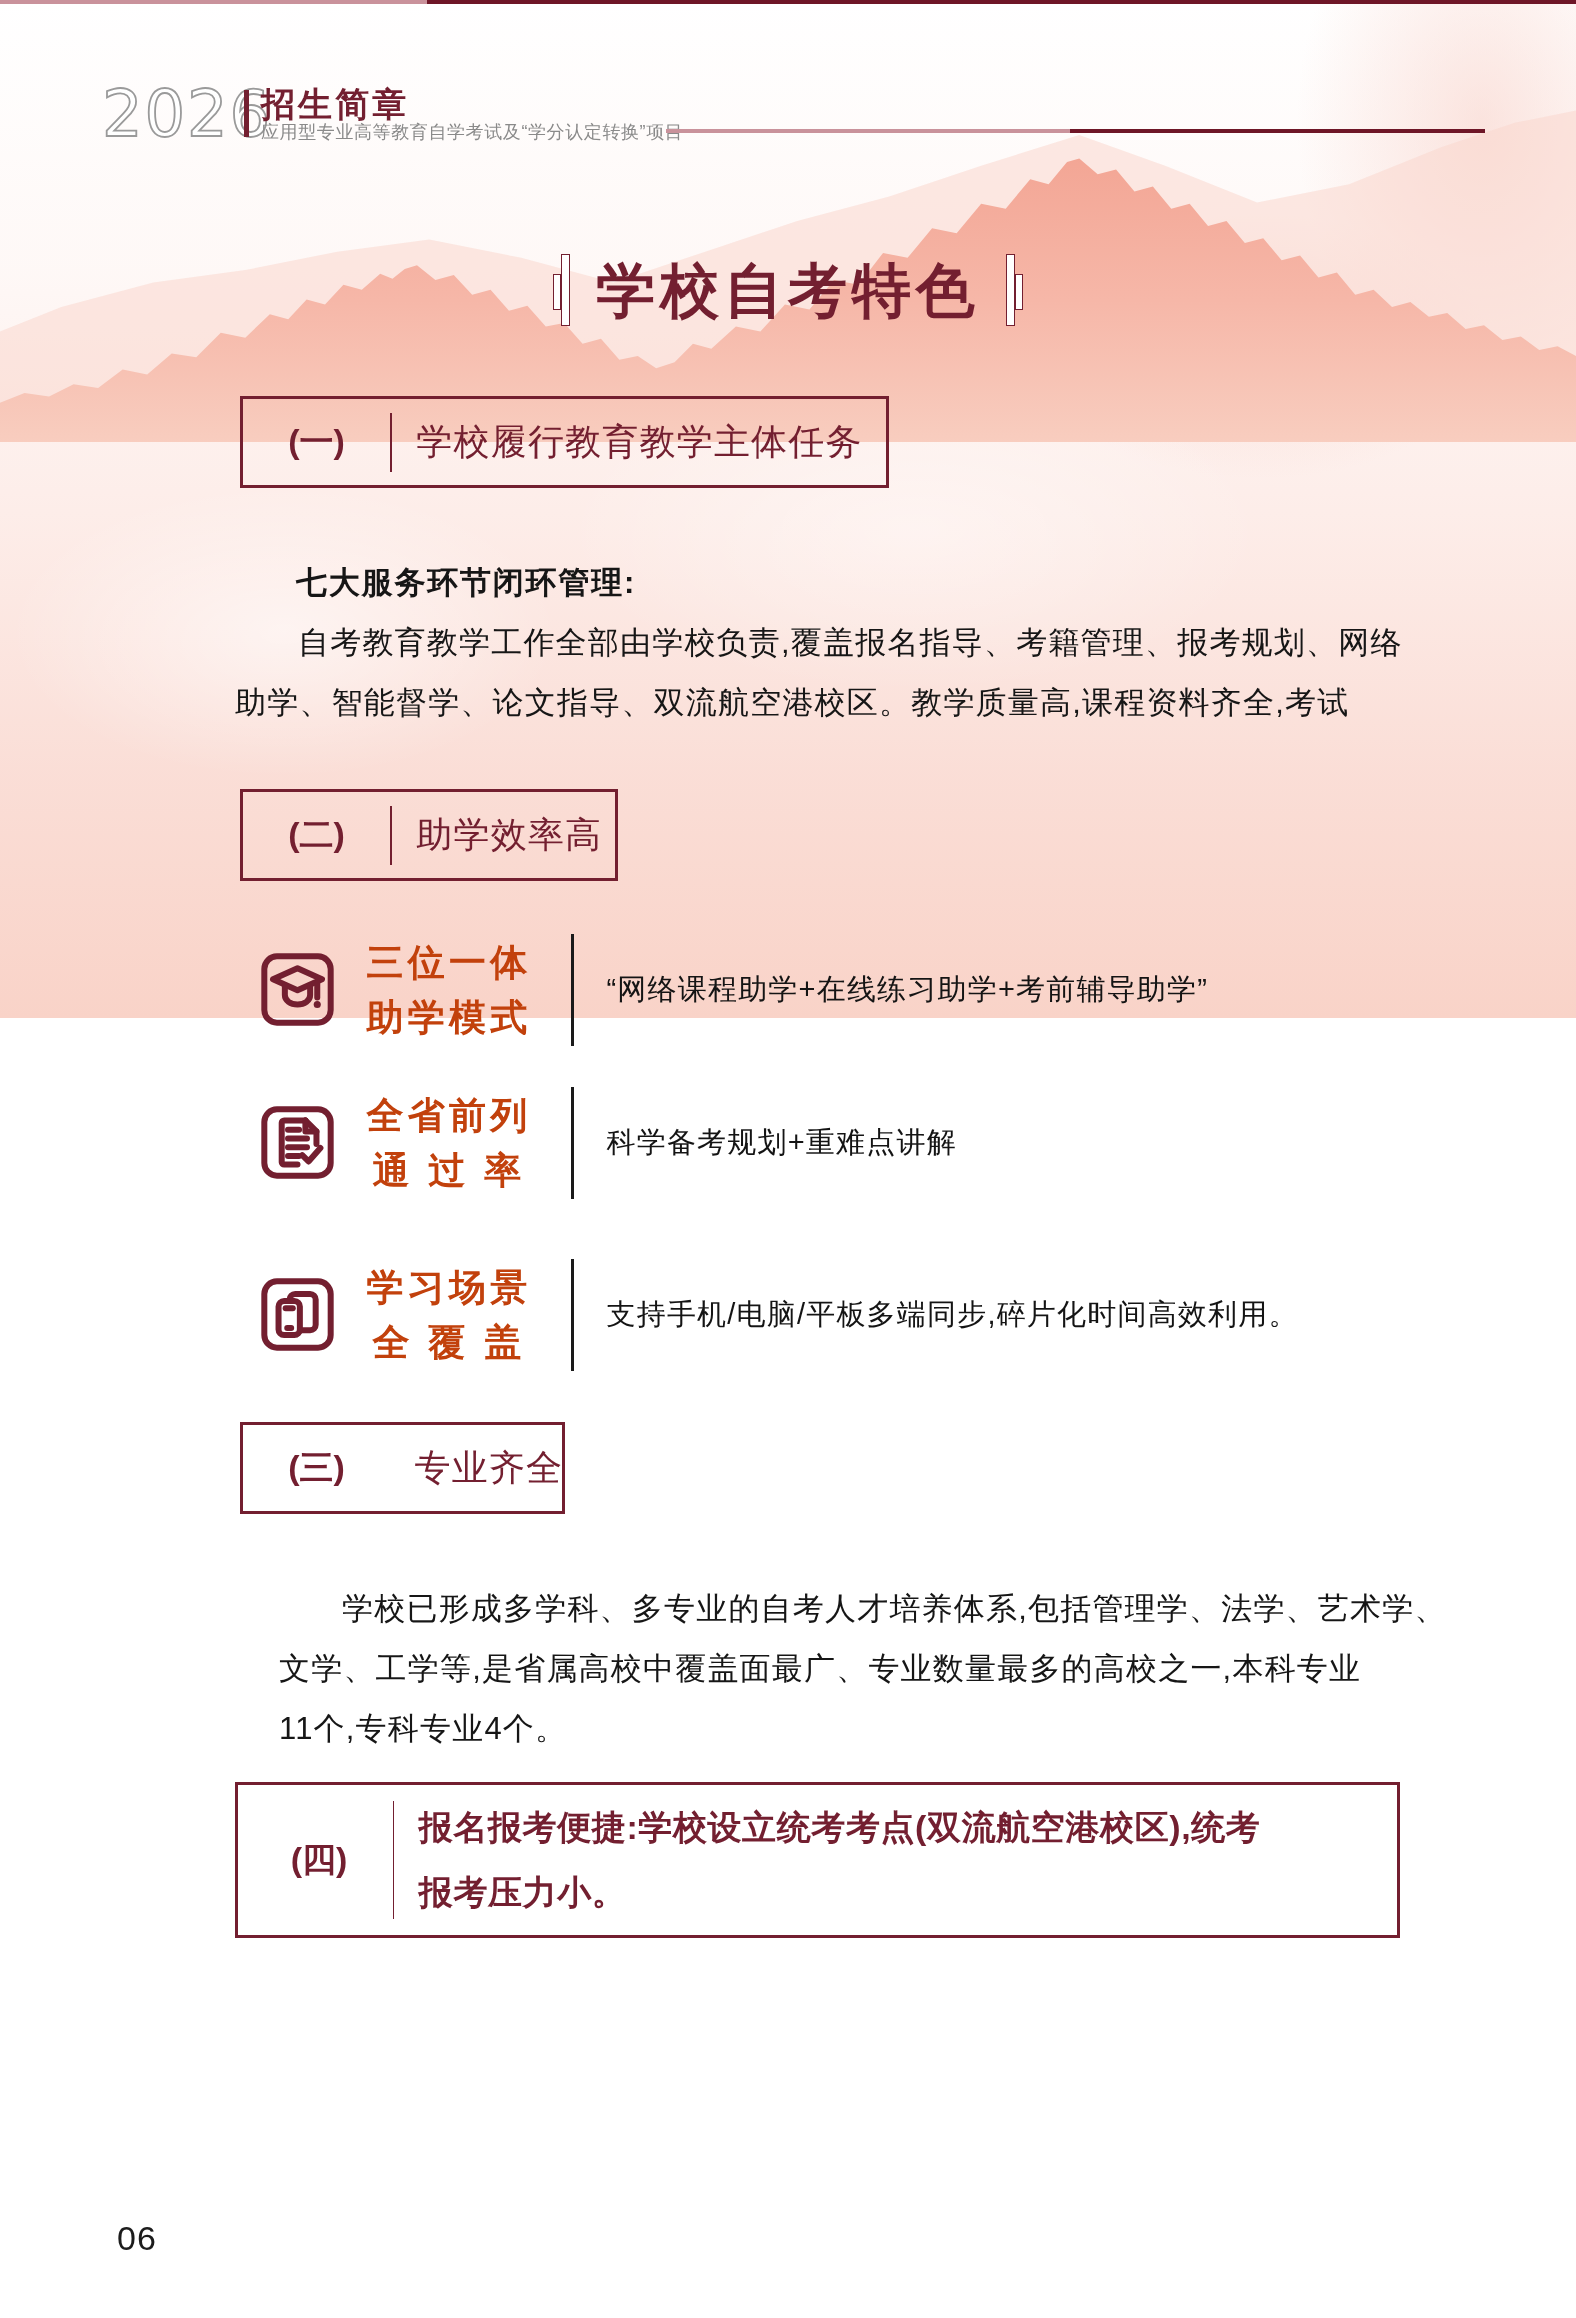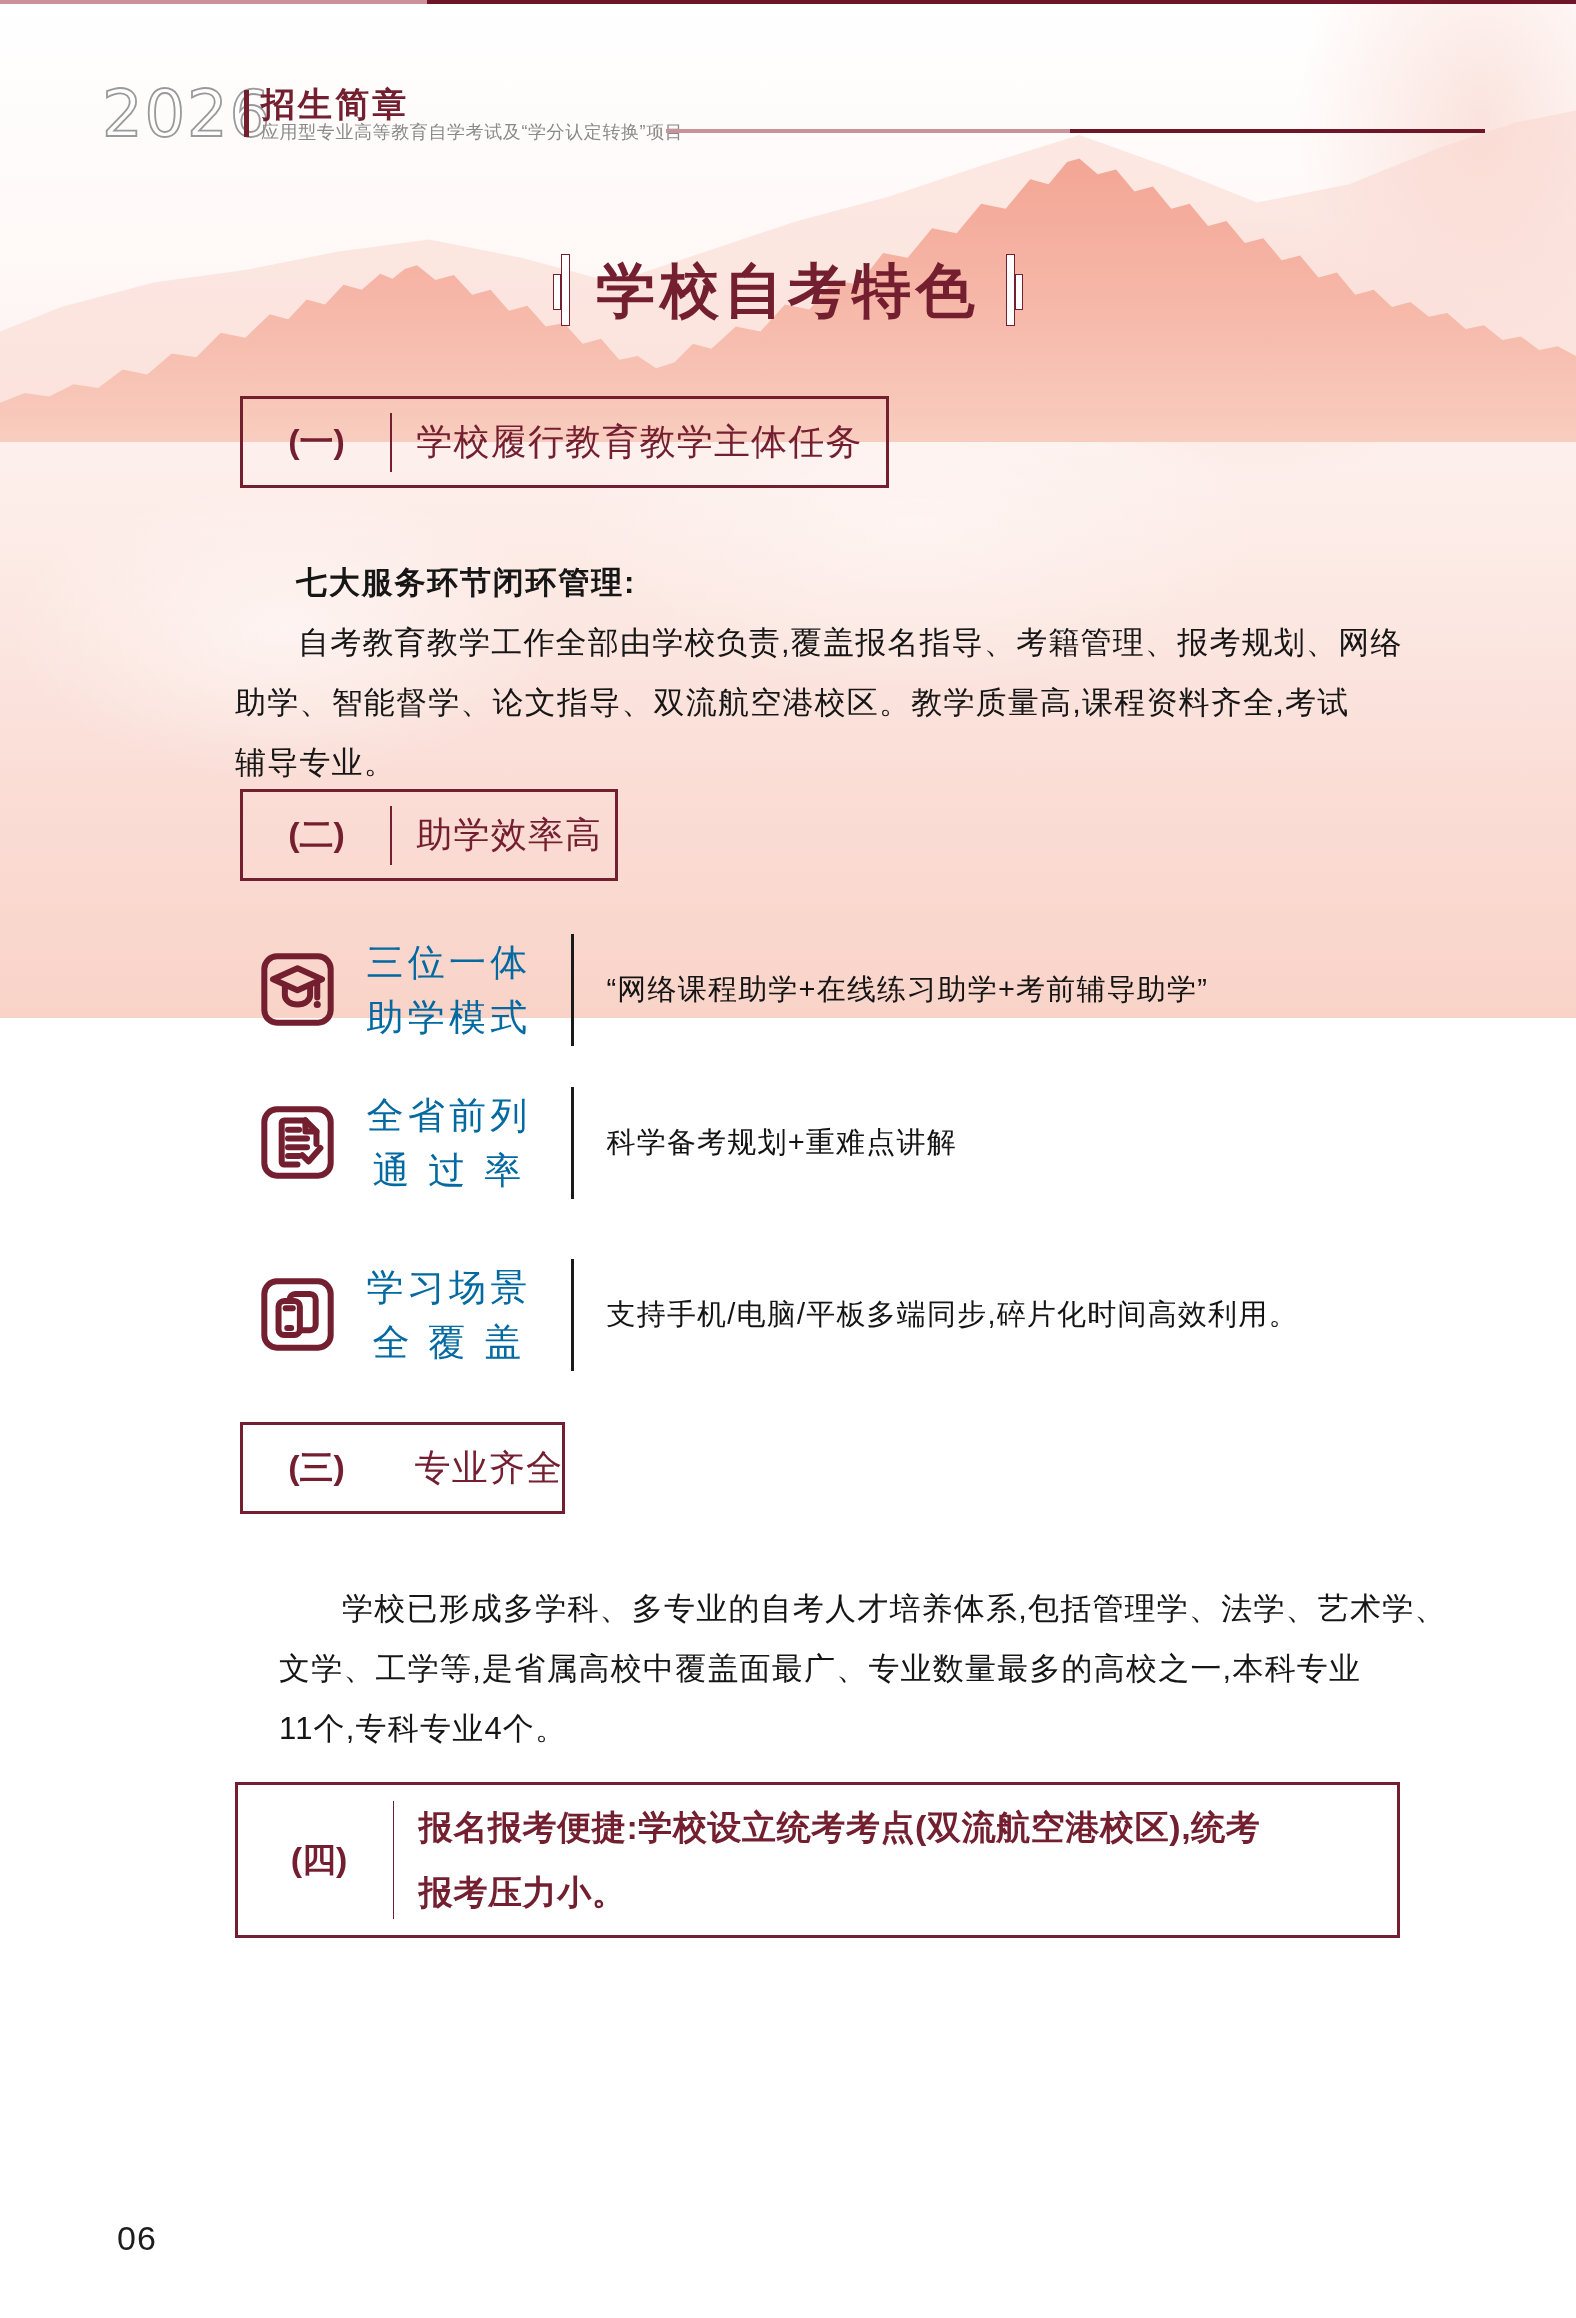--- a/index.html
+++ b/index.html
@@ -85,21 +85,21 @@
   .para div { white-space:nowrap; }
   .para .indent { text-indent:63px; }
   .para1 { top:613px; }
   .para3 { top:1579px;margin-left:44px; }
   
   .feature { position:absolute; left:258px; width:1153px; height:109px; z-index:5;
              display:flex; align-items:center; }
   .f1 { top:935px; } .f2 { top:1088px; } .f3 { top:1260px; }
   .ficon { width:79px; height:79px; flex:none; }
   .flabel { width:190px; margin-left:17px; text-align:center; flex:none; }
-  .flabel div { font-size:37px; font-weight:400; color:#0369a1; letter-spacing:4.3px;
+  .flabel div { font-size:37px; font-weight:700; color:#c2410c; letter-spacing:4.3px;
                 line-height:55px; white-space:nowrap;text-align:center; }
   .fsep { width:2.5px; height:112px; background:#1a1a1a; margin-left:27px; flex:none; }
   .fdesc { margin-left:33px; font-size:29px; color:#141414; letter-spacing:1.2px; white-space:nowrap; }
   svg.ficon * { vector-effect:non-scaling-stroke; }
 </style>
 </head>
 <body>
 
 <div class="page">
 
@@ -141,21 +141,20 @@
   <div class="secbox box1">
     <div class="num">(一)</div>
     <div class="sep"></div>
     <div class="stitle">学校履行教育教学主体任务</div>
   </div>
 
   <div class="p-heading">七大服务环节闭环管理:</div>
   <div class="para para1">
     <div class="indent">自考教育教学工作全部由学校负责,覆盖报名指导、考籍管理、报考规划、网络</div>
     <div>助学、智能督学、论文指导、双流航空港校区。教学质量高,课程资料齐全,考试</div>
-    <div>辅导专业。</div>
   </div>
 
   <div class="secbox box2">
     <div class="num">(二)</div>
     <div class="sep"></div>
     <div class="stitle">助学效率高</div>
   </div>
 
   <div class="feature f1">
     <svg class="ficon" viewBox="0 0 100 100" fill="none" stroke="#731f30" stroke-width="6" stroke-linecap="round" stroke-linejoin="round">

